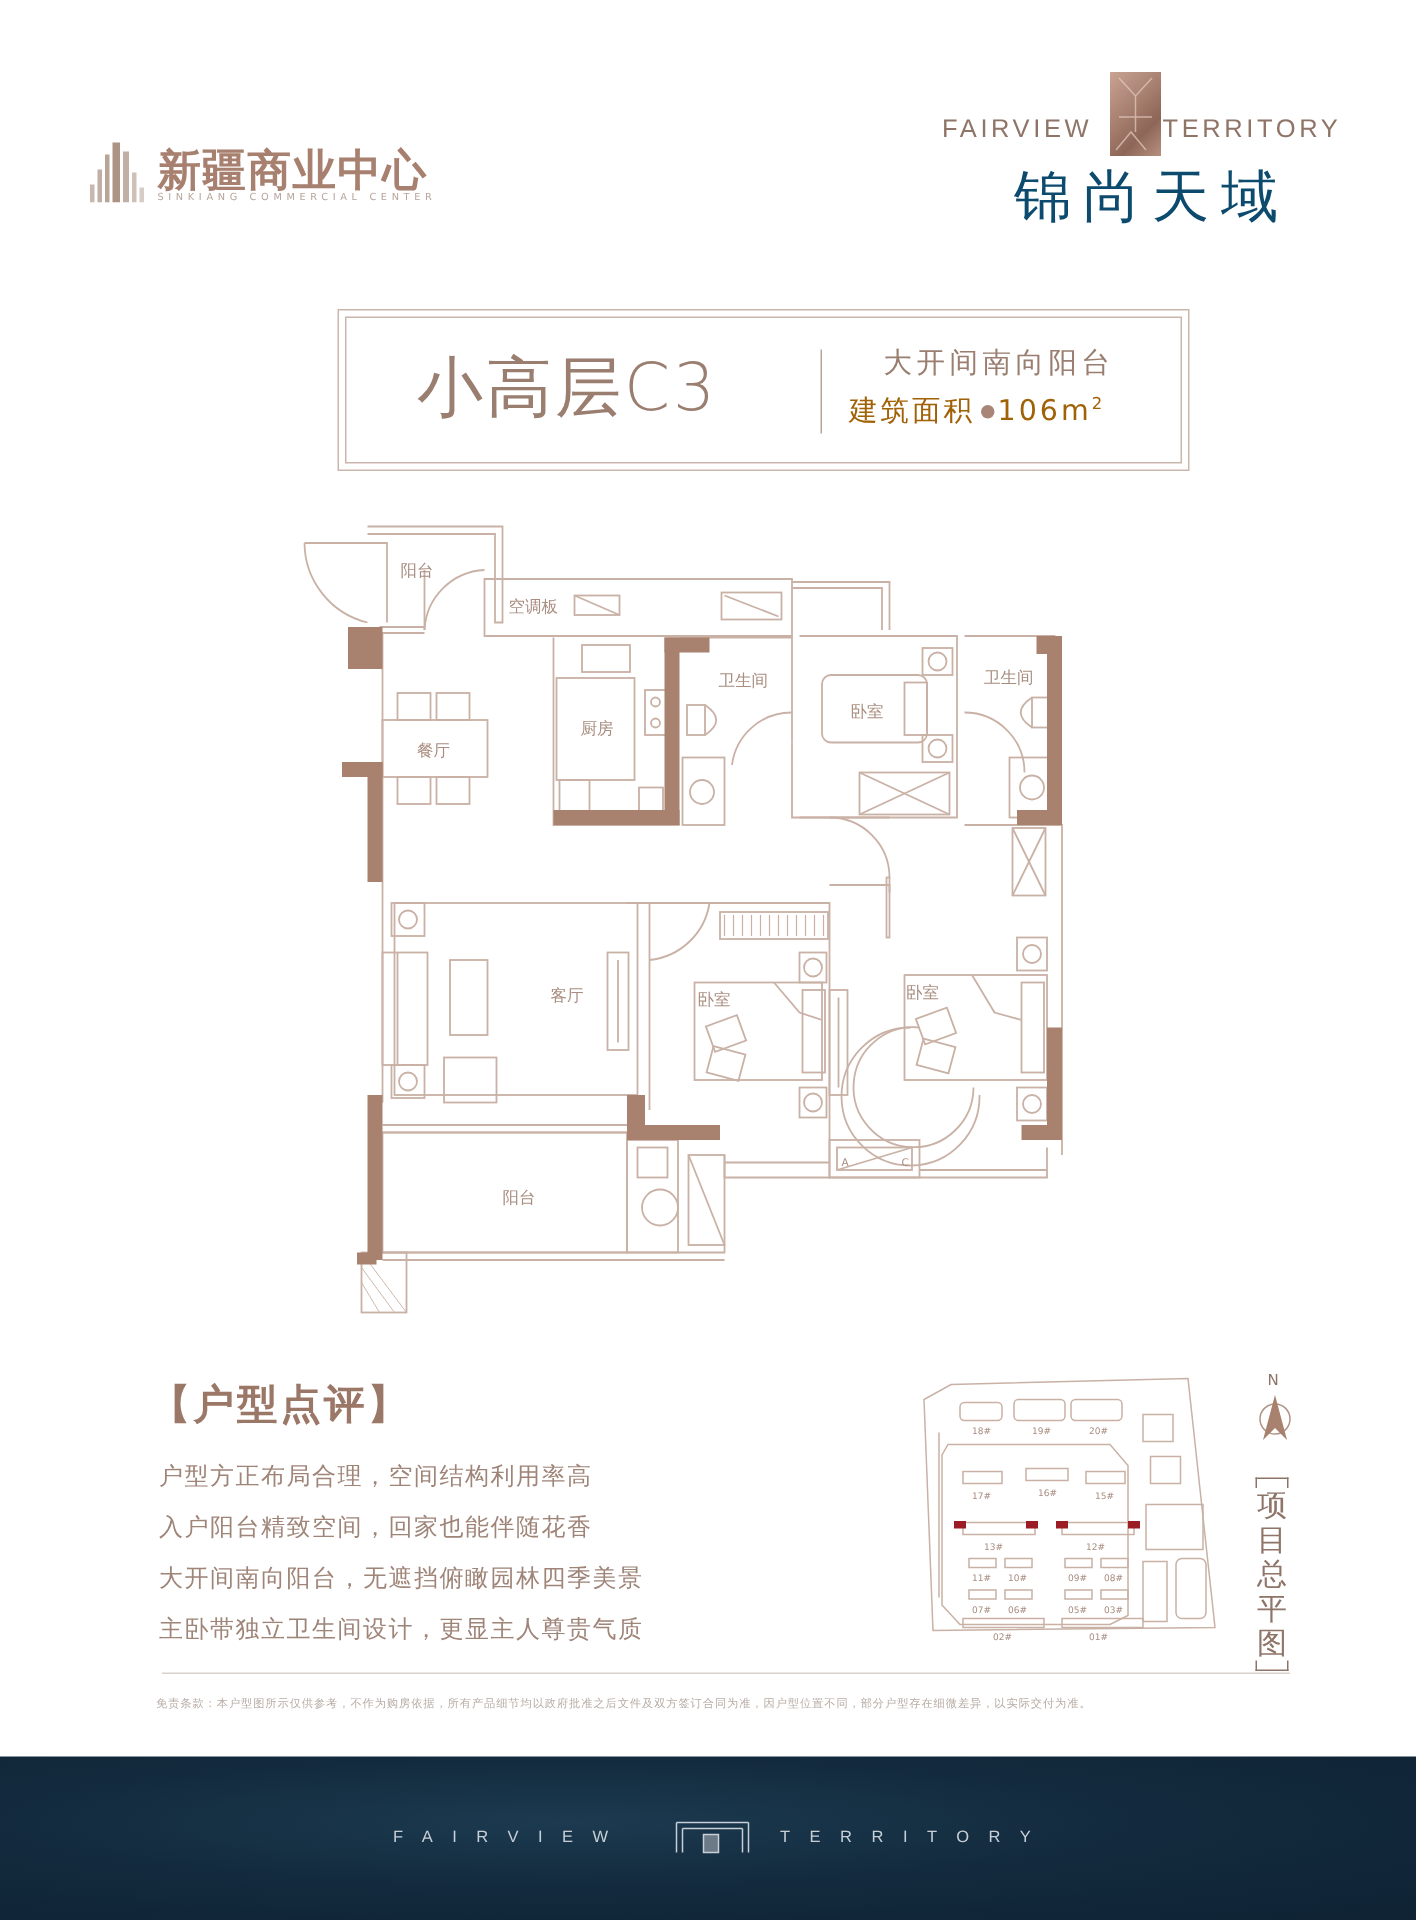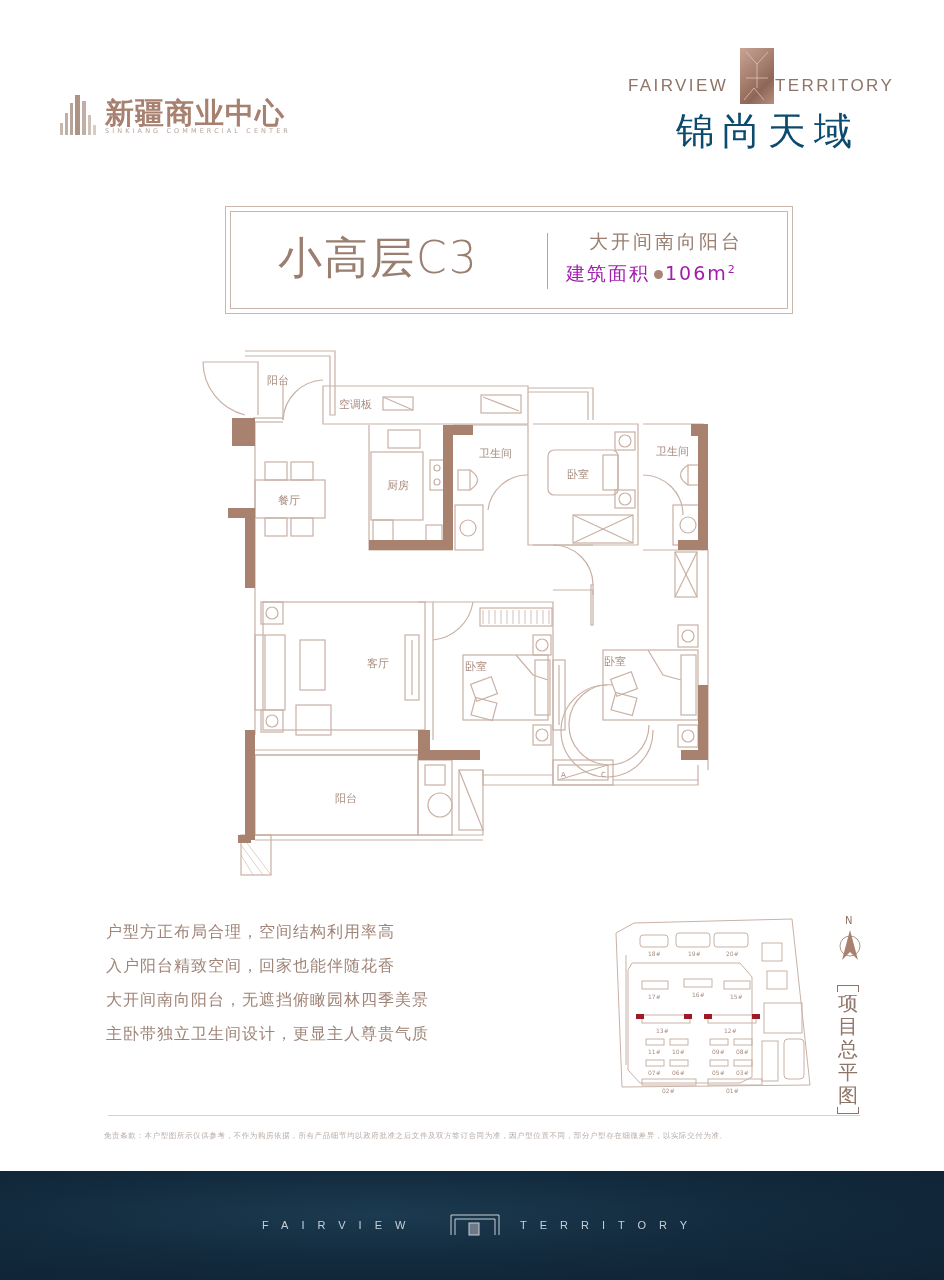--- a/index.html
+++ b/index.html
@@ -55,21 +55,21 @@
     letter-spacing: 2px; white-space: nowrap; font-weight: 300;
   }
   .title-frame .divider {
     position: absolute; left: 321px; top: 26px; width: 1px; height: 56px; background: #b9a49a;
   }
   .title-frame .layout {
     position: absolute; left: 363px; top: 22px; font-size: 19px; color: #9a7e70;
     letter-spacing: 3px; white-space: nowrap;
   }
   .title-frame .area {
-    position: absolute; left: 340px; top: 54px; font-size: 19px; color: #a21caf;
+    position: absolute; left: 340px; top: 54px; font-size: 19px; color: #a16207;
     letter-spacing: 2px; white-space: nowrap;
   }
   .title-frame .area .dot {
     display: inline-block; width: 9px; height: 9px; border-radius: 50%; background: #a88576;
     vertical-align: middle; margin: 0 2px 0 4px;
   }
   .title-frame .area sup { font-size: 11px; }
 
   
   .plan { left: 183px; top: 340px; width: 540px; height: 560px; }
@@ -334,20 +334,21 @@
     <text class="room-label" x="184" y="327">客厅</text>
     <text class="room-label" x="282" y="330">卧室</text>
     <text class="room-label" x="421" y="325">卧室</text>
     <text class="room-label" x="152" y="462">阳台</text>
     <text class="room-label" x="378" y="437" style="font-size:7px">A</text>
     <text class="room-label" x="418" y="437" style="font-size:7px">C</text>
   </svg>
 </div>
 
 <div class="abs review">
+  <div class="heading">【户型点评】</div>
   <div class="point">户型方正布局合理，空间结构利用率高</div>
   <div class="point">入户阳台精致空间，回家也能伴随花香</div>
   <div class="point">大开间南向阳台，无遮挡俯瞰园林四季美景</div>
   <div class="point">主卧带独立卫生间设计，更显主人尊贵气质</div>
 </div>
 
 <div class="abs site">
   <svg viewBox="0 0 200 180" width="200" height="180">
     <g fill="none" stroke="#c9b1a5" stroke-width="1">
       <path d="M22 8 L180 4 L198 170 L10 172 L4 18 Z"></path>

